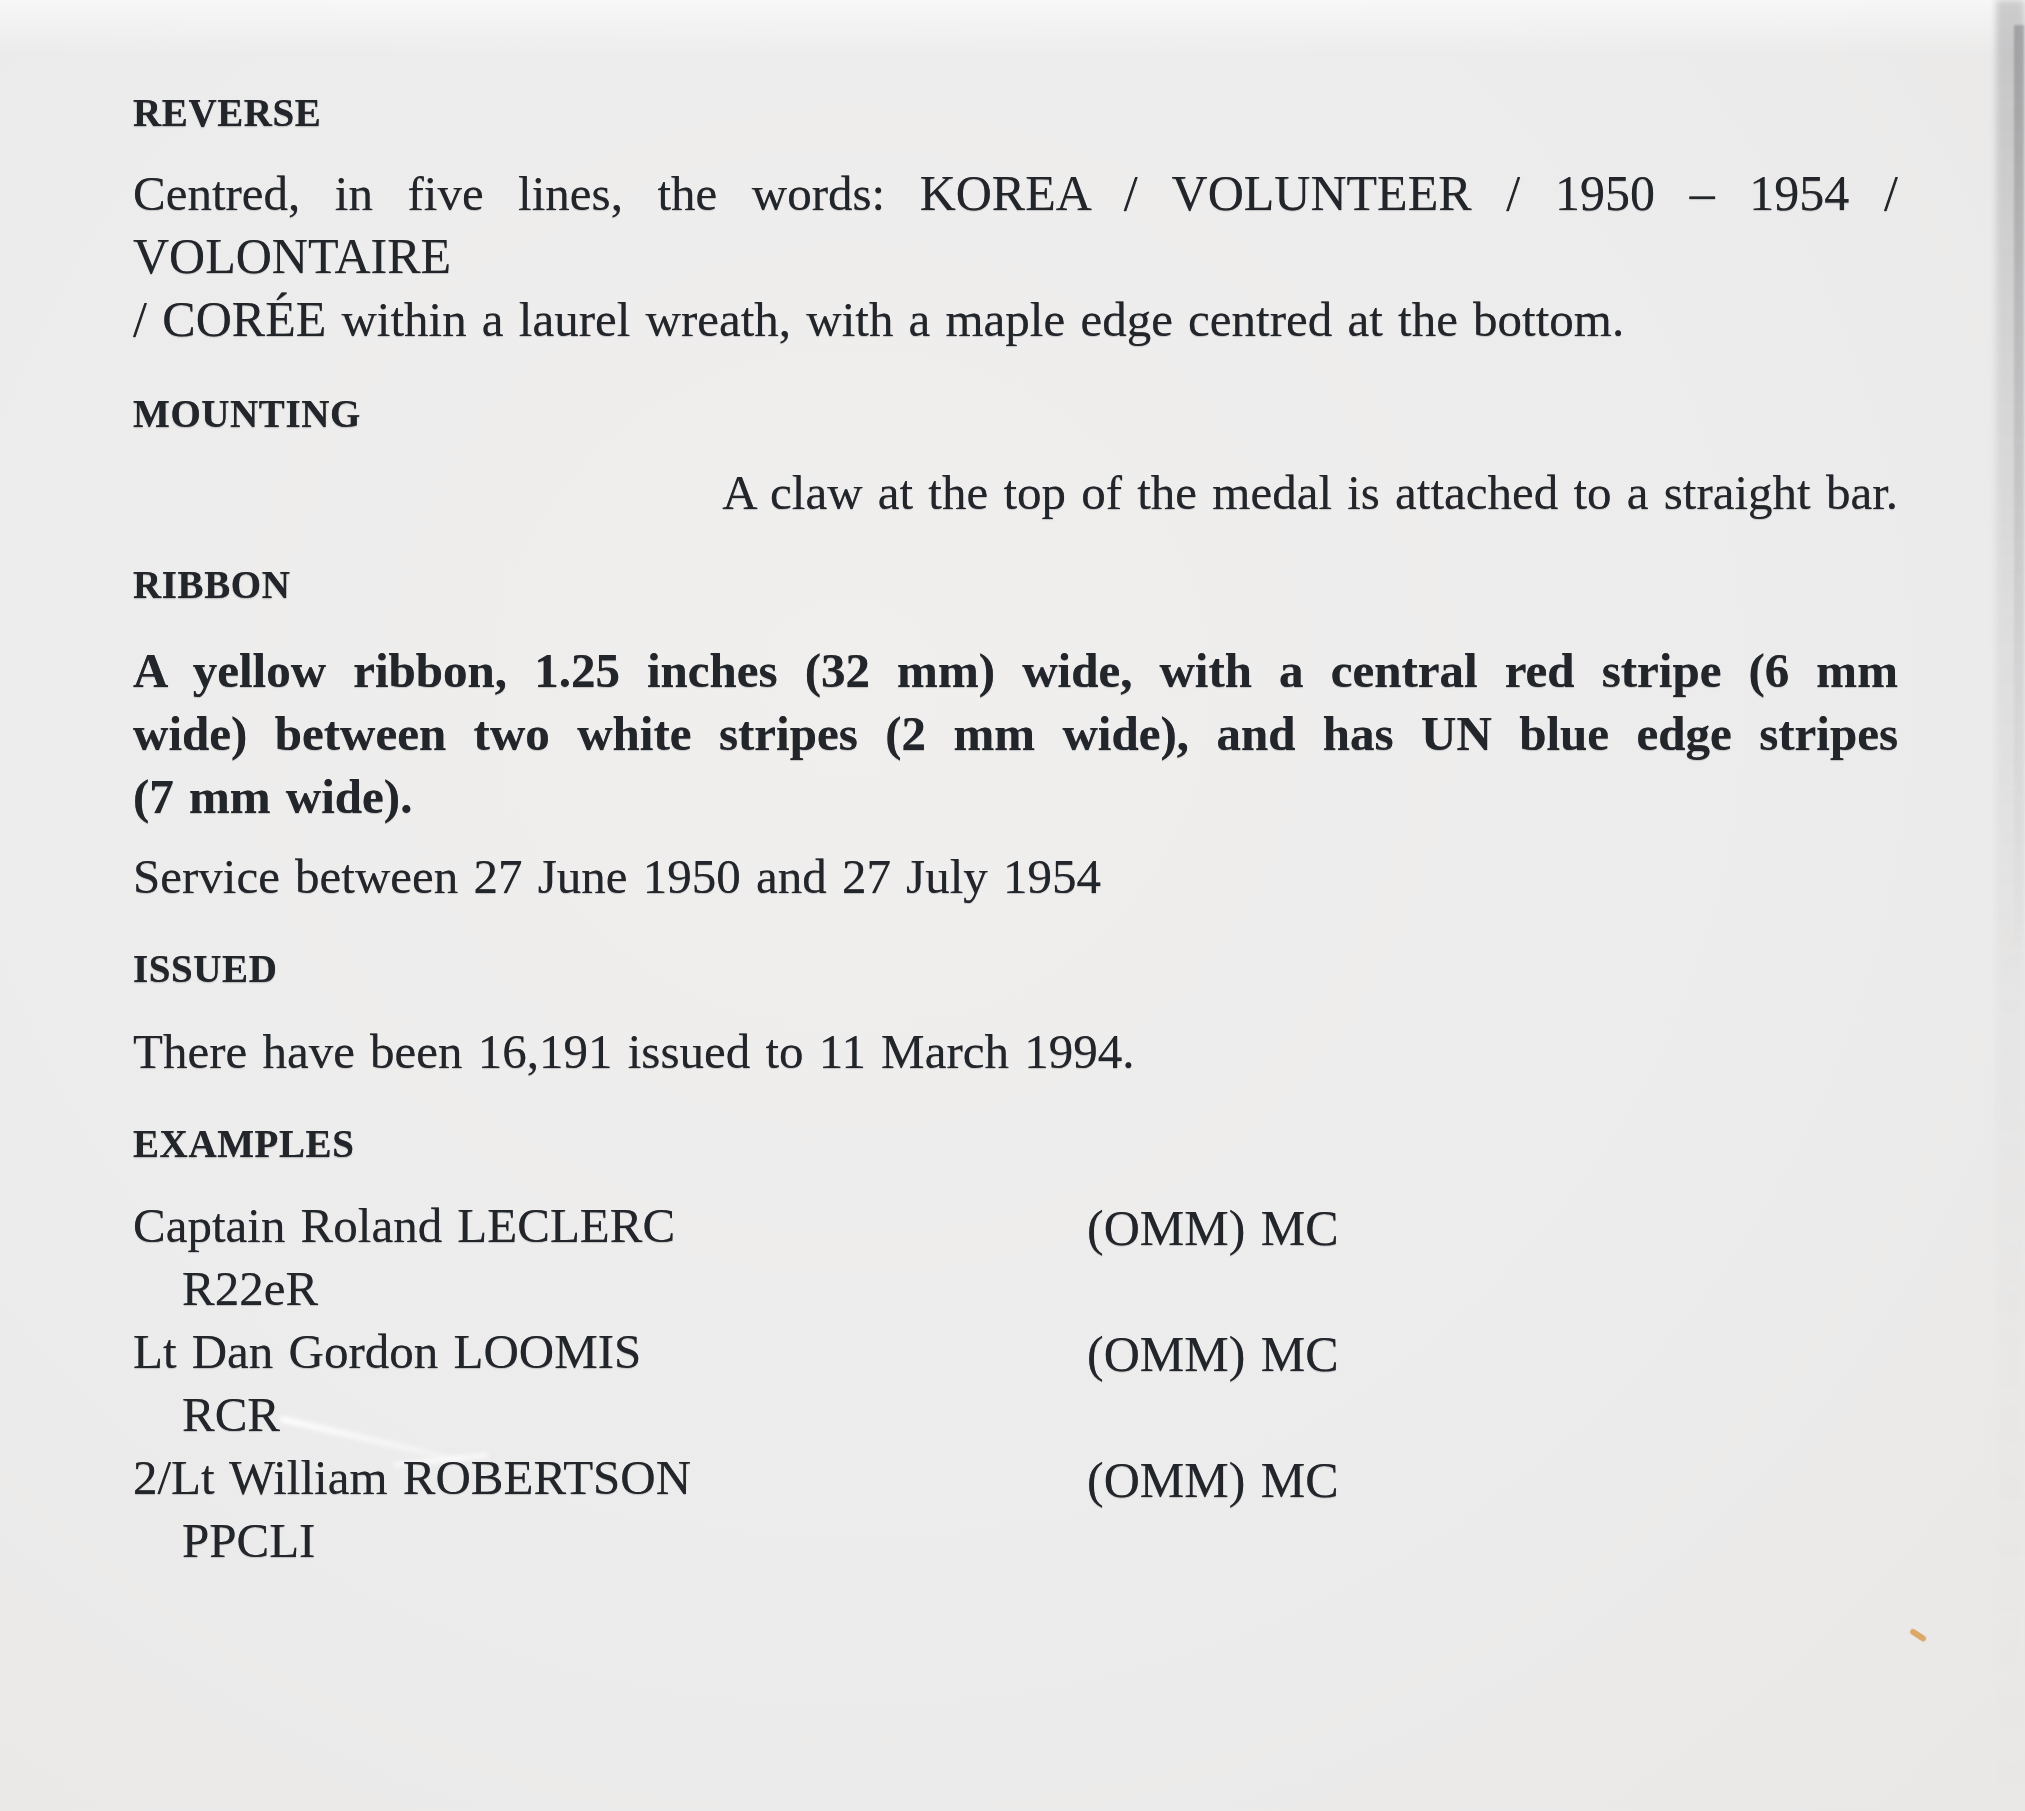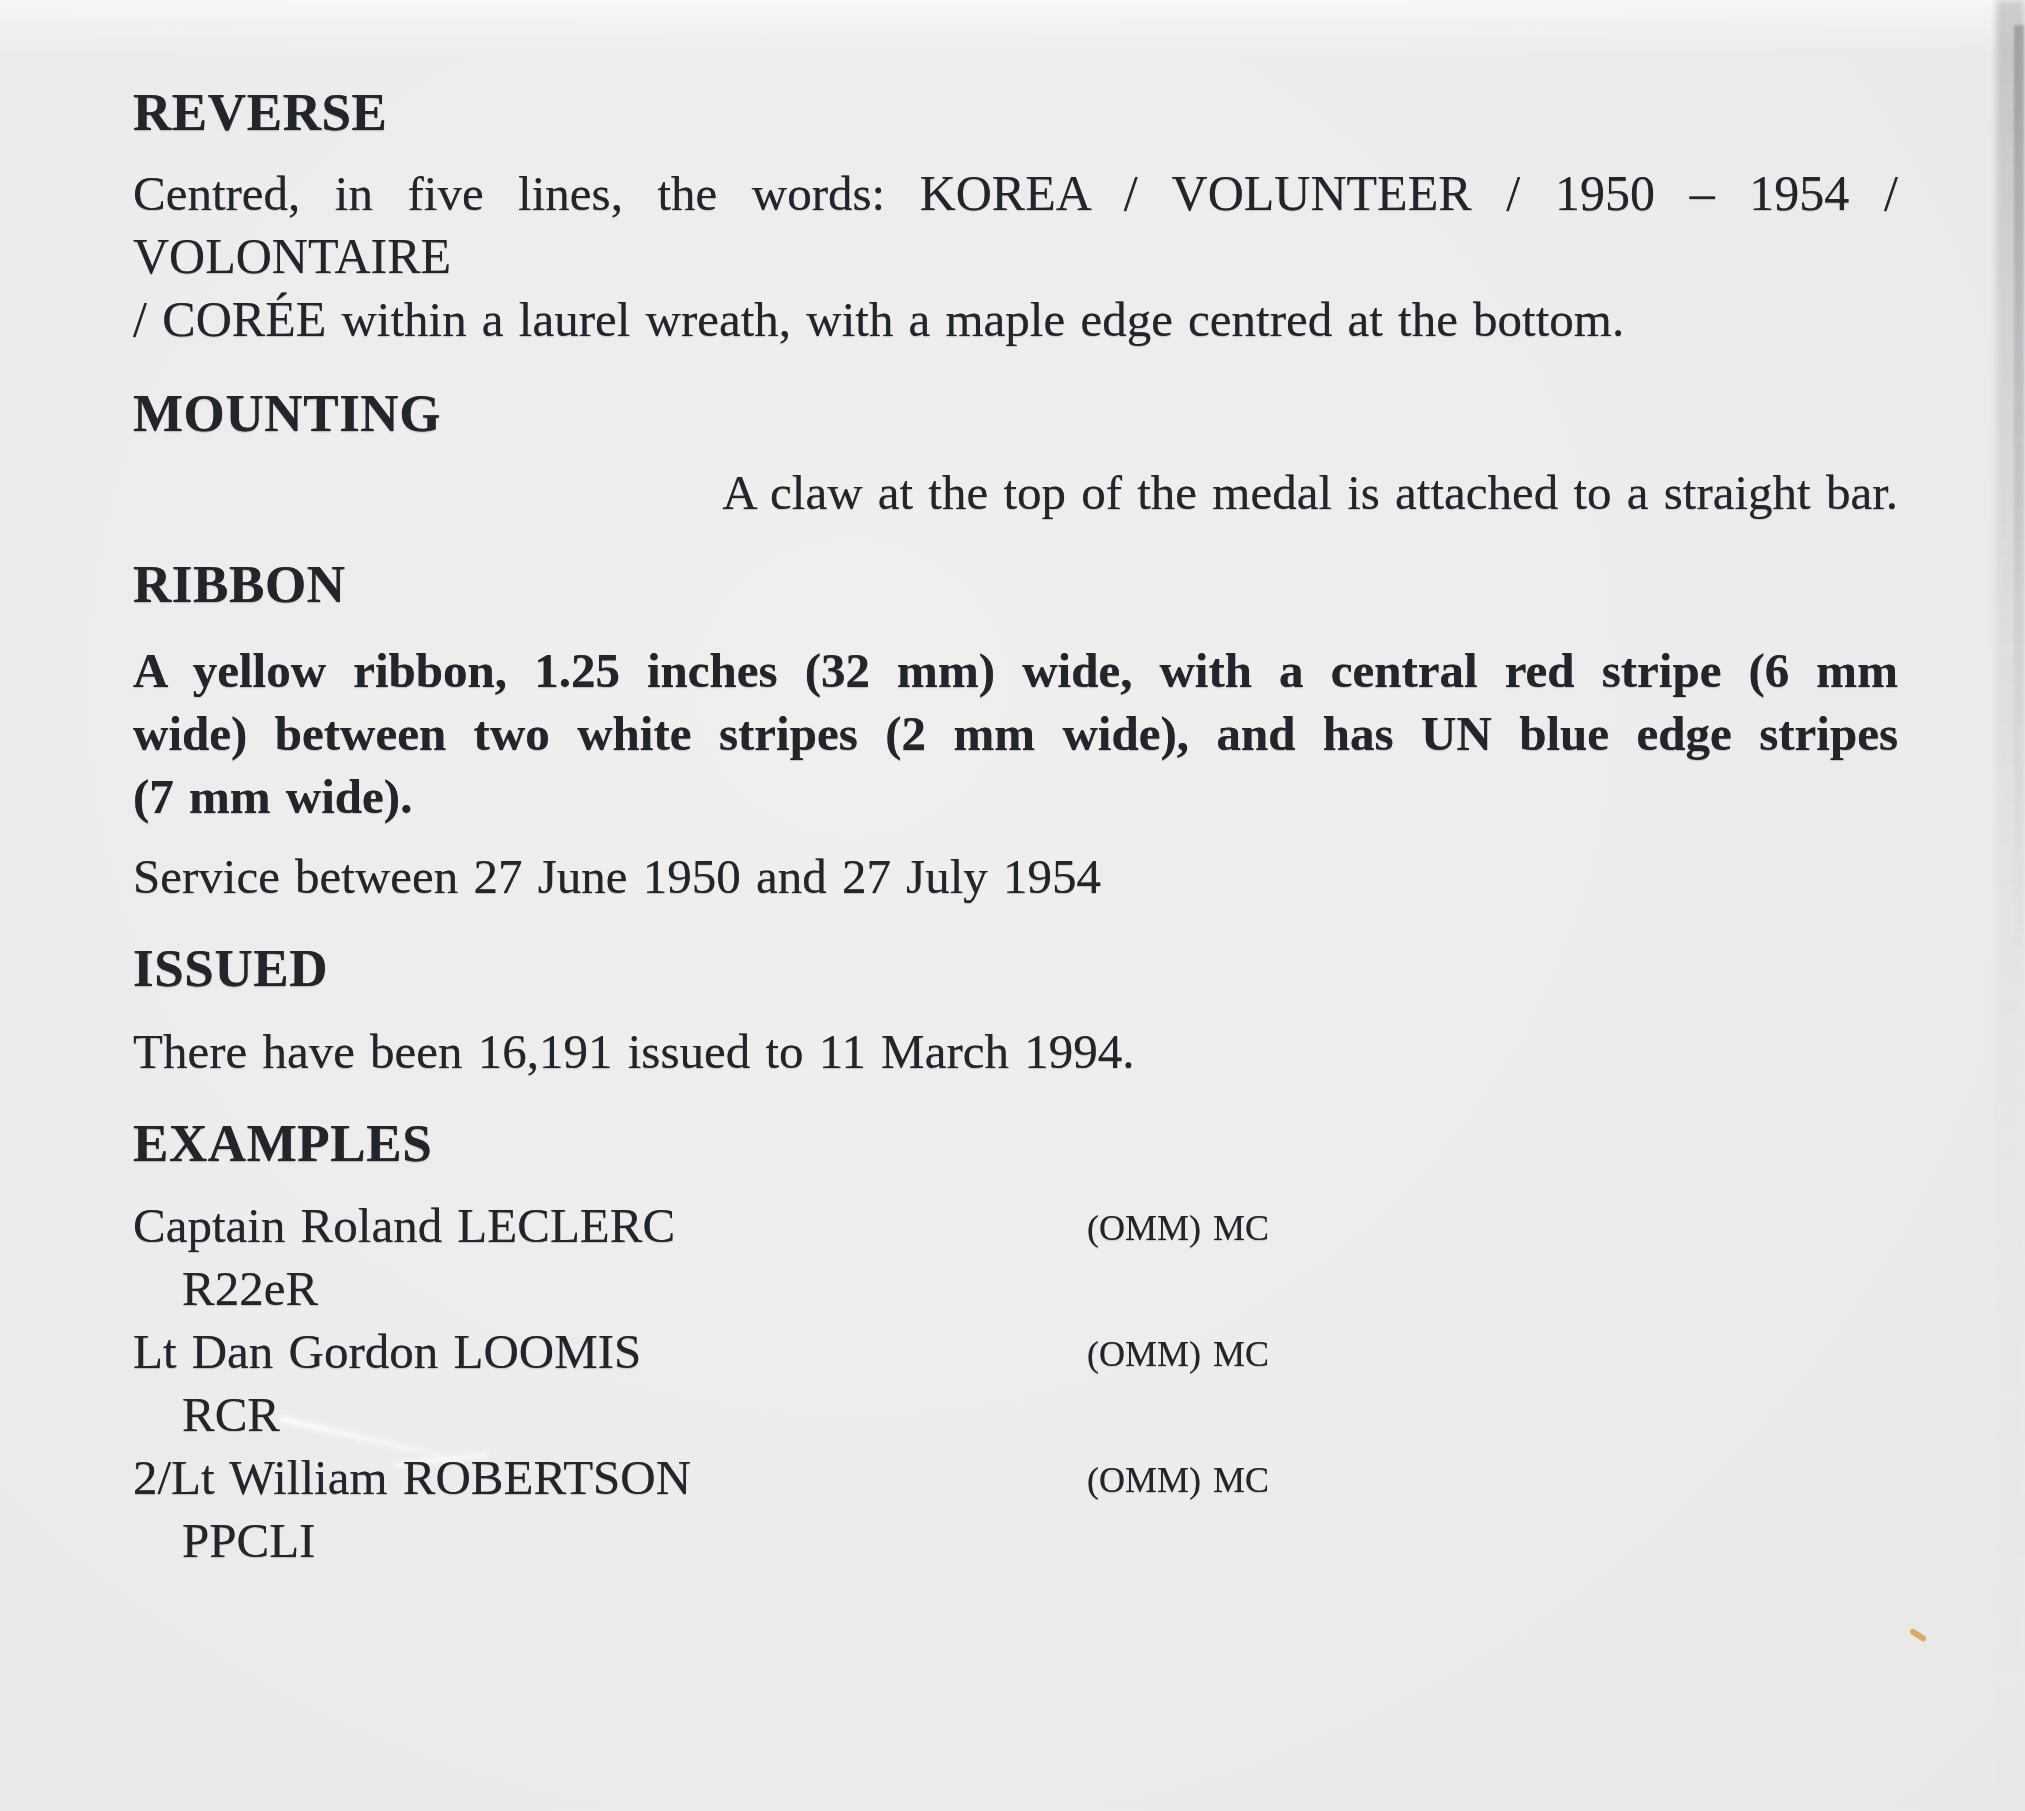--- a/index.html
+++ b/index.html
@@ -61,21 +61,21 @@
 
   
   .content {
     position: absolute;
     left: 133px; top: 0;
     width: 1765px;
   }
 
   .h {
     font-weight: bold;
-    font-size: 53px;
+    font-size: 39px;
     line-height: 63px;
     margin: 0;
     letter-spacing: 0.6px;
     text-shadow: 0 1.3px 1.3px rgba(40,42,50,0.28), 0 0 0.6px rgba(30,33,40,0.55);
   }
   .p { margin: 0; }
   .line {
     font-size: 49px;
     line-height: 63px;
     word-spacing: 0.06em;
@@ -96,21 +96,21 @@
   .mt47  { margin-top: 29px; }
   .mt22  { margin-top: 23px; font-weight: bold; }
   .mt52  { margin-top: 33px; }
   .mt31  { margin-top: 19.4px; }
   .mt30  { margin-top: 19px; }
 
   .ex-line { position: relative; height: 63px; }
   .unit { padding-left: 49px; }
   .honours {
     position: absolute; left: 954px; top: 3.1px;
-    font-size: 36px; line-height: 63px;
+    font-size: 50px; line-height: 63px;
   }
 </style>
 </head>
 <body>
 
 <div class="top-light"></div>
 <div class="smudge-right"></div>
 <div class="smudge-right-core"></div>
 <div class="crease-1"></div>
 <div class="crease-2"></div>

